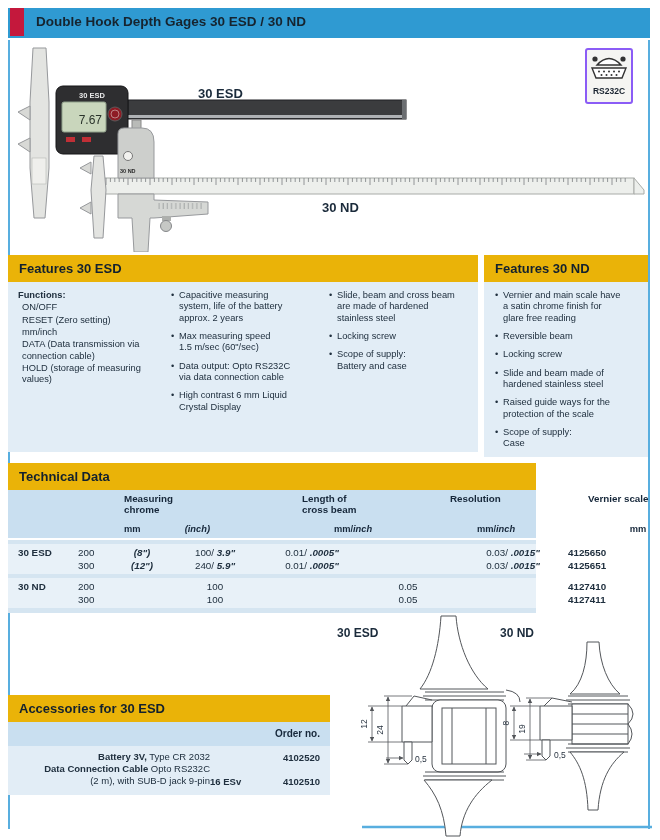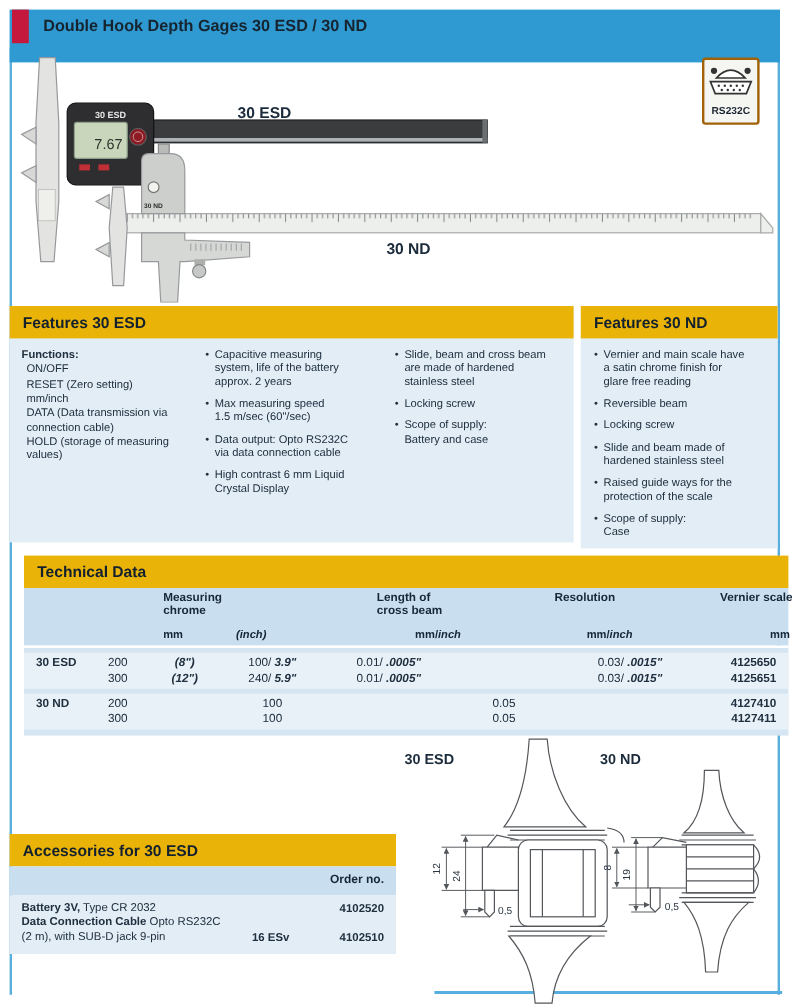--- a/index.html
+++ b/index.html
@@ -2,48 +2,48 @@
 <html><head>
 <meta charset="utf-8">
 <style>
   html,body{margin:0;padding:0;background:#fff;}
   #page{position:relative;width:660px;height:840px;background:#fff;overflow:hidden;
         font-family:"Liberation Sans",sans-serif;color:#1C2B3A;}
   
   .frame-v{position:absolute;top:40px;width:2px;height:789px;background:#58AEDF;}
   #frame-left{left:8px;} #frame-right{left:648px;}
   
-  #header-bar{position:absolute;left:8px;top:8px;width:642px;height:44px;background:#2F9AD2;}
+  #header-bar{position:absolute;left:8px;top:8px;width:642px;height:30px;background:#2F9AD2;}
   #header-bar .red-tab{position:absolute;left:2px;top:0;width:14px;height:28px;background:#C4183C;}
   #header-bar .title{position:absolute;left:28px;top:0;line-height:28px;font-size:13.5px;
         font-weight:bold;color:#16242F;}
   
   #product-svg{position:absolute;left:8px;top:40px;}
   #product-svg text{font-family:"Liberation Sans",sans-serif;}
   .caption{font-size:13px;font-weight:bold;fill:#1B2B3B;}
   .lcd{font-family:"DejaVu Sans Mono",monospace;font-size:12px;fill:#2A332B;}
   .unit-label{font-size:7.5px;font-weight:bold;fill:#E8E8E8;}
   .nd-unit{font-size:5.5px;font-weight:bold;fill:#2A2A2A;}
   
   #badge{position:absolute;left:585px;top:48px;width:48px;height:56px;background:#F5F5F2;
-         border:2px solid #a16207;border-radius:3px;box-sizing:border-box;text-align:center;}
+         border:2px solid #8b5cf6;border-radius:3px;box-sizing:border-box;text-align:center;}
   .badge-label{font-size:8.5px;font-weight:bold;color:#1A2430;margin-top:-2px;}
   
   .panel-head{height:27px;line-height:27px;background:#eab308;padding-left:11px;
         font-size:13px;font-weight:bold;color:#13212E;}
   #feat-esd{position:absolute;left:8px;top:255px;width:470px;height:197px;background:#E2EDF6;}
   #feat-nd{position:absolute;left:484px;top:255px;width:164px;height:202px;background:#E2EDF6;}
   .panel-body{padding:8px 6px 0 10px;font-size:9.3px;line-height:1.22;color:#20303F;}
   .three-col{display:grid;grid-template-columns:152px 158px 150px;}
   .fn-head{font-weight:bold;margin-bottom:1px;}
   .fn{white-space:pre-line;padding-left:4px;margin-bottom:1px;}
   .bullet{white-space:pre-line;position:relative;padding-left:9px;margin-bottom:7px;}
   .bullet::before{content:"\2022";position:absolute;left:1px;top:0;}
   
-  #tech{position:absolute;left:20px;top:463px;width:637px;}
+  #tech{position:absolute;left:8px;top:463px;width:528px;}
   .t-grid{display:grid;grid-template-columns:70px 42px 44px 102px 92px 100px 110px 1fr;}
   #tech .t-head{background:#C9DFF0;height:48px;font-size:9.8px;font-weight:bold;color:#16273A;gap:46px;}
   .c{display:flex;flex-direction:column;justify-content:space-between;padding:4px 0 4px 0;box-sizing:border-box;}
   .c-meas{grid-column:2/4;}
   .c .lbl{line-height:1.1;}
   .c-len .lbl,.c-res .lbl,.c-ver .lbl,.c-err .lbl{text-align:left;}
   .c-ord .lbl{text-align:right;padding-right:10px;}
   .units{font-size:9.3px;line-height:1.1;}
   .c-meas .units{display:grid;grid-template-columns:42px 44px;}
   .c-meas .units .u-inch{text-align:right;}
@@ -64,21 +64,21 @@
   .dim{font-size:8.5px;fill:#2A3542;}
   .ln{stroke:#53565A;stroke-width:1;fill:none;}
   .shape{stroke:#53565A;stroke-width:1;fill:#FFF;}
   .dl{stroke:#53565A;stroke-width:0.8;fill:none;}
   
   #acc{position:absolute;left:8px;top:695px;width:322px;}
   .acc-sub{background:#C9DFF0;height:24px;line-height:24px;text-align:right;padding-right:10px;
            font-size:10px;font-weight:bold;color:#16273A;}
   .acc-body{background:#E2EDF6;padding:5px 0 8px 0;font-size:9.5px;color:#20303F;}
   .acc-item{display:grid;grid-template-columns:1fr 46px 64px;align-items:end;padding:0 10px 0 10px;}
-  .acc-desc{line-height:1.25;}
+  .acc-desc{line-height:1.25;text-align:right;}
   .acc-code{font-weight:bold;}
   .acc-ord{font-weight:bold;text-align:right;}
   b{font-weight:bold;}
 </style>
 </head>
 <body>
 
 <div id="page">
 
   <div id="frame-left" class="frame-v"></div>

